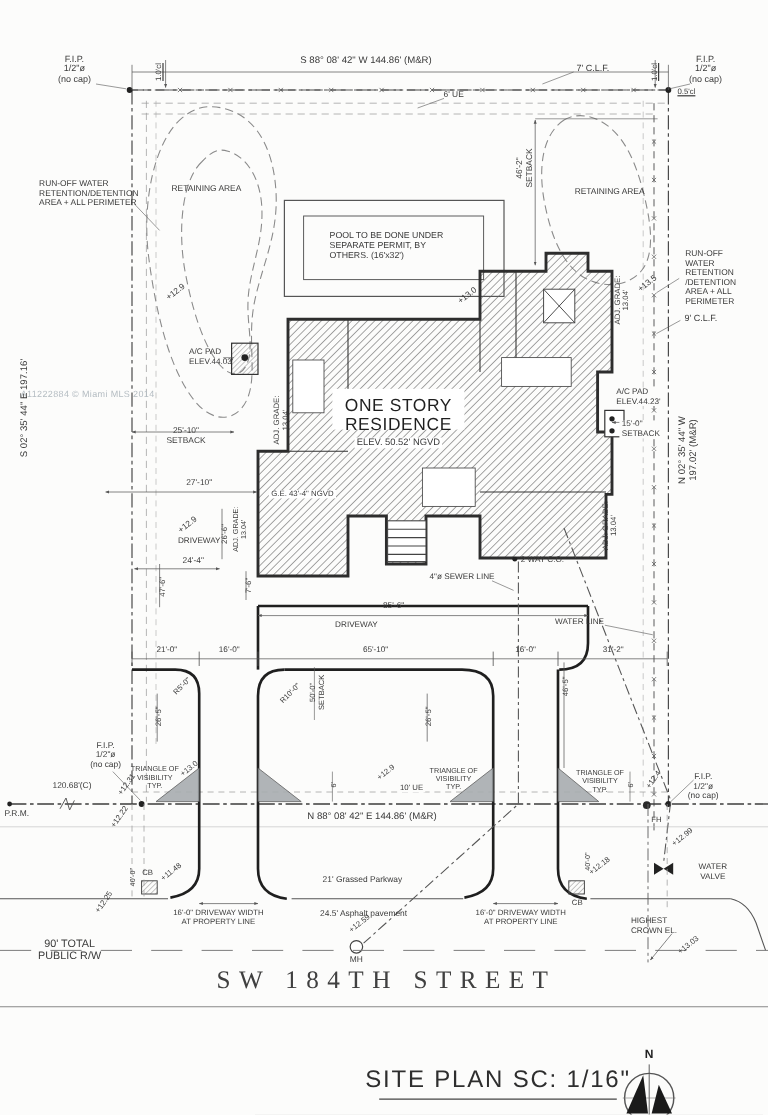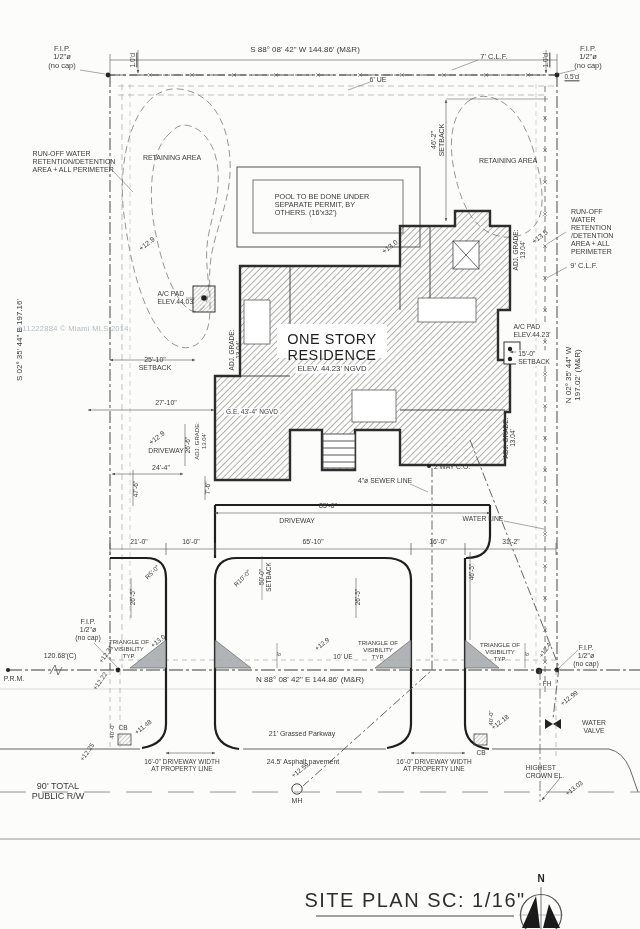--- a/index.html
+++ b/index.html
@@ -209,20 +209,21 @@
     <circle cx="541" cy="915" r="20.5" stroke="#555" stroke-width="1.2"></circle>
     <line x1="541" y1="887" x2="541" y2="929" stroke="#555" stroke-width="0.8"></line>
     <line x1="519" y1="915" x2="563" y2="915" stroke="#777" stroke-width="0.5"></line>
     <polygon points="522,928 536,896 540,928" fill="#1a1a1a"></polygon>
     <polygon points="543,928 549,904 560,928" fill="#1a1a1a"></polygon>
   </g>
 </g>
 </svg>
 
 <div class="lbl wm" style="left:73px;top:329px">A11222884 © Miami MLS 2014</div>
+<div class="lbl street" style="left:322px;top:817px">SW  184TH  STREET</div>
 <div class="lbl title" style="left:415px;top:900px">SITE  PLAN SC: 1/16"</div>
 <div class="lbl north" style="left:541px;top:879px">N</div>
 
 <div id="labels">
       <div class="lbl" style="left: 62px; top: 58px; font-size: 7.5px;">F.I.P.
 1/2"ø
 (no cap)</div>
       <div class="lbl" style="left: 305px; top: 50px; font-size: 8px;">S 88° 08' 42" W   144.86' (M&amp;R)</div>
       <div class="lbl" style="left: 133px; top: 60px; font-size: 6.5px; transform: translate(-50%, -50%) rotate(-90deg); text-decoration: underline;">1.0'cl</div>
       <div class="lbl" style="left: 494px; top: 57px; font-size: 7.5px;">7' C.L.F.</div>
@@ -250,21 +251,21 @@
       <div class="lbl" style="left: 584px; top: 266px; font-size: 7.5px;">9' C.L.F.</div>
       <div class="lbl" style="left: 540px; top: 237px; font-size: 7px; transform: translate(-50%, -50%) rotate(-38deg);">+13.5</div>
       <div class="lbl" style="left: 322px; top: 205px; font-size: 7.3px; text-align: left;">POOL TO BE DONE UNDER
 SEPARATE PERMIT, BY
 OTHERS. (16'x32')</div>
       <div class="lbl" style="left: 390px; top: 247px; font-size: 7px; transform: translate(-50%, -50%) rotate(-38deg);">+13.0</div>
       <div class="lbl" style="left: 176px; top: 298px; font-size: 6.8px; text-align: left;">A/C PAD
 ELEV.44.03'</div>
       <div class="lbl" style="left: 332px; top: 347px; font-size: 14.5px; letter-spacing: 0.5px; color: rgb(31, 31, 31);">ONE STORY
 RESIDENCE</div>
-      <div class="lbl" style="left: 332px; top: 369px; font-size: 7.8px; background: rgb(255, 255, 255); padding: 0px 2px;">ELEV. 44.23' NGVD</div>
+      <div class="lbl" style="left: 332px; top: 369px; font-size: 7.8px; background: rgb(255, 255, 255); padding: 0px 2px;">ELEV. 50.52' NGVD</div>
       <div class="lbl" style="left: 235px; top: 350px; font-size: 6.5px; transform: translate(-50%, -50%) rotate(-90deg);">ADJ. GRADE:
 13.04'</div>
       <div class="lbl" style="left: 155px; top: 364px; font-size: 7px;">25'-10"
 SETBACK</div>
       <div class="lbl" style="left: 532px; top: 331px; font-size: 6.8px; text-align: left; background: rgb(252, 252, 251); padding: 0px 2px;">A/C PAD
 ELEV.44.23'</div>
       <div class="lbl" style="left: 534px; top: 358px; font-size: 6.8px; text-align: left; background: rgb(252, 252, 251); padding: 0px 2px;">15'-0"
 SETBACK</div>
       <div class="lbl" style="left: 519px; top: 250px; font-size: 6.5px; transform: translate(-50%, -50%) rotate(-90deg);">ADJ. GRADE:
 13.04'</div>

